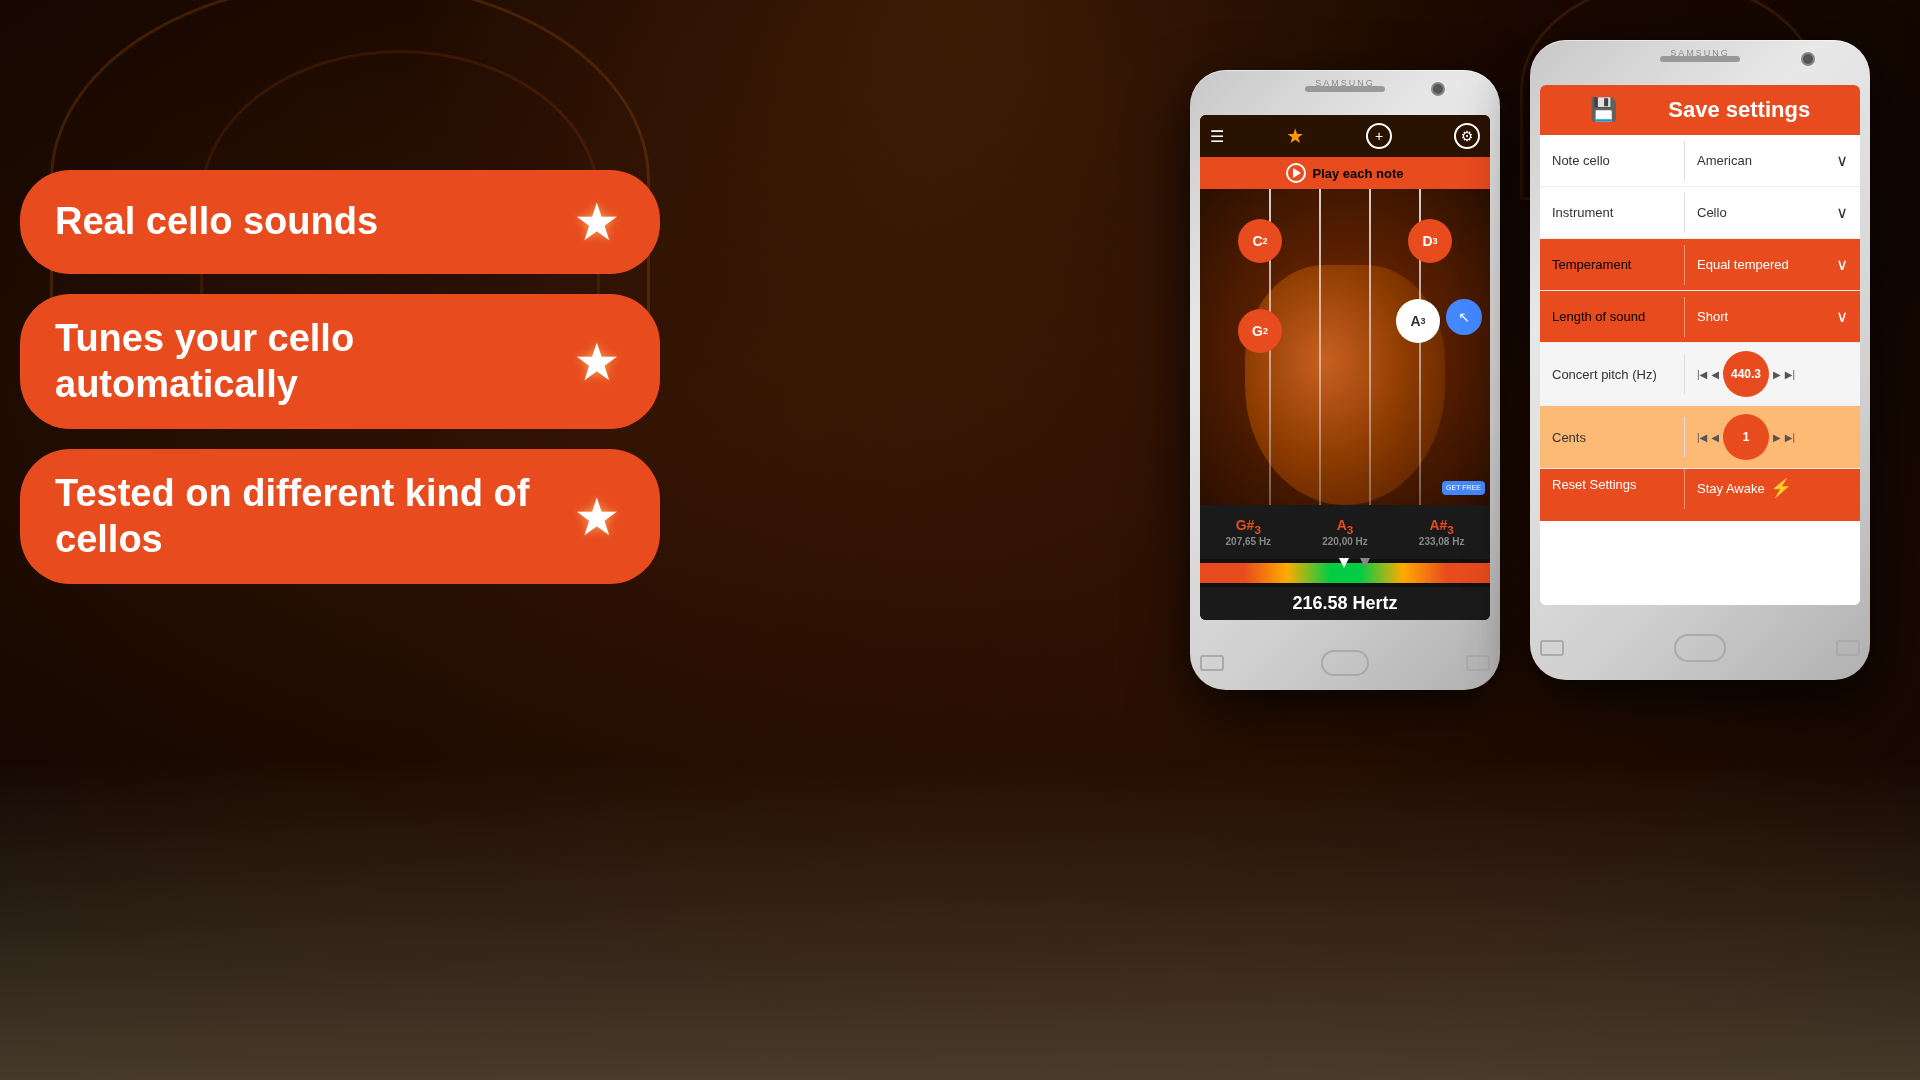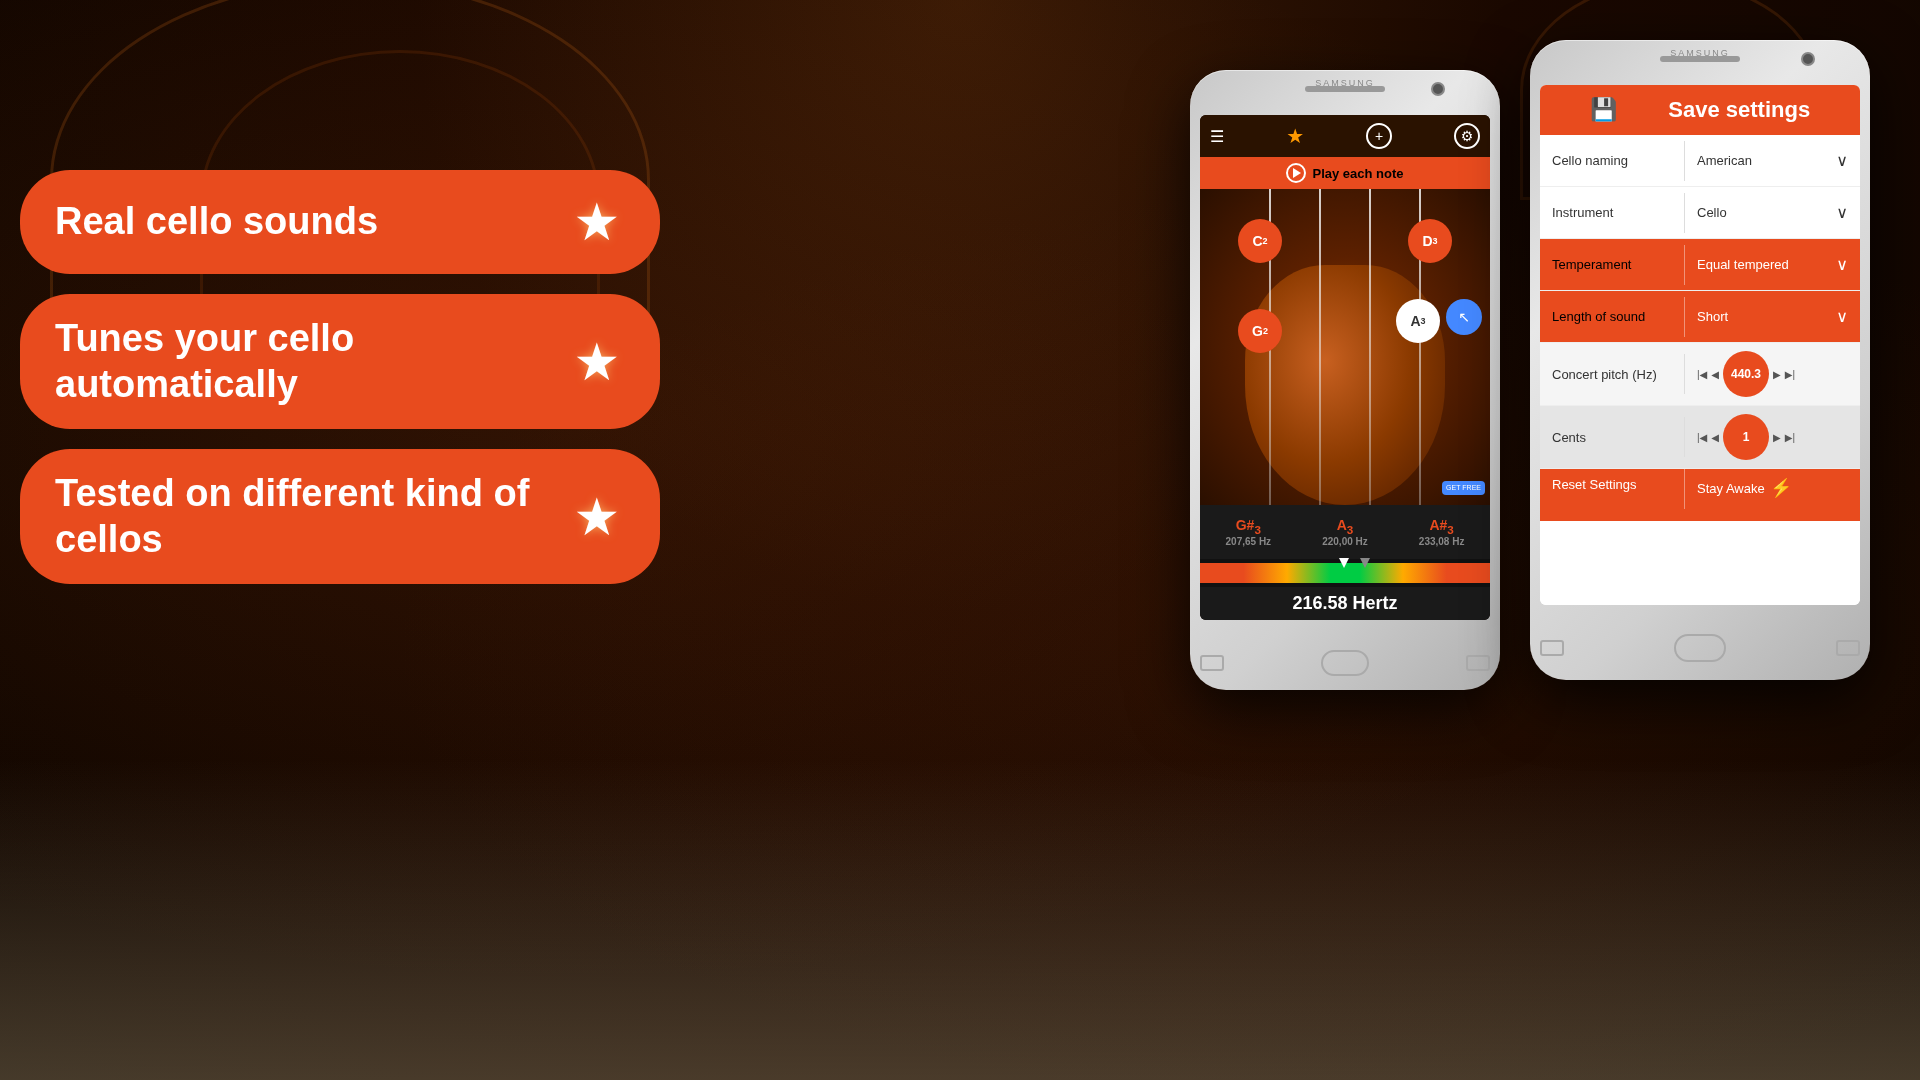--- a/index.html
+++ b/index.html
@@ -612,21 +612,21 @@
         <div class="settings-screen">
 
           <div class="settings-header">
             <span class="settings-header-icon">💾</span>
             <span class="settings-header-title">Save settings</span>
           </div>
 
           <div class="settings-body">
 
             <div class="settings-row">
-              <div class="settings-label">Cello naming</div>
+              <div class="settings-label">Note cello</div>
               <div class="settings-divider"></div>
               <div class="settings-value">
                 <span>American</span>
                 <span class="settings-chevron">∨</span>
               </div>
             </div>
 
             <div class="settings-row">
               <div class="settings-label">Instrument</div>
               <div class="settings-divider"></div>
@@ -663,21 +663,21 @@
                 <div class="pitch-controls">
                   <span class="pitch-btn" style="font-size:10px;">|◀</span>
                   <span class="pitch-btn" style="font-size:10px;">◀</span>
                   <div class="pitch-value">440.3</div>
                   <span class="pitch-btn" style="font-size:10px;">▶</span>
                   <span class="pitch-btn" style="font-size:10px;">▶|</span>
                 </div>
               </div>
             </div>
 
-            <div class="settings-row" style="background:#e5e5e5;">
+            <div class="settings-row" style="background:#fdba74;">
               <div class="settings-label">Cents</div>
               <div class="settings-divider"></div>
               <div class="settings-value">
                 <div class="pitch-controls">
                   <span class="pitch-btn" style="font-size:10px;">|◀</span>
                   <span class="pitch-btn" style="font-size:10px;">◀</span>
                   <div class="pitch-value">1</div>
                   <span class="pitch-btn" style="font-size:10px;">▶</span>
                   <span class="pitch-btn" style="font-size:10px;">▶|</span>
                 </div>

